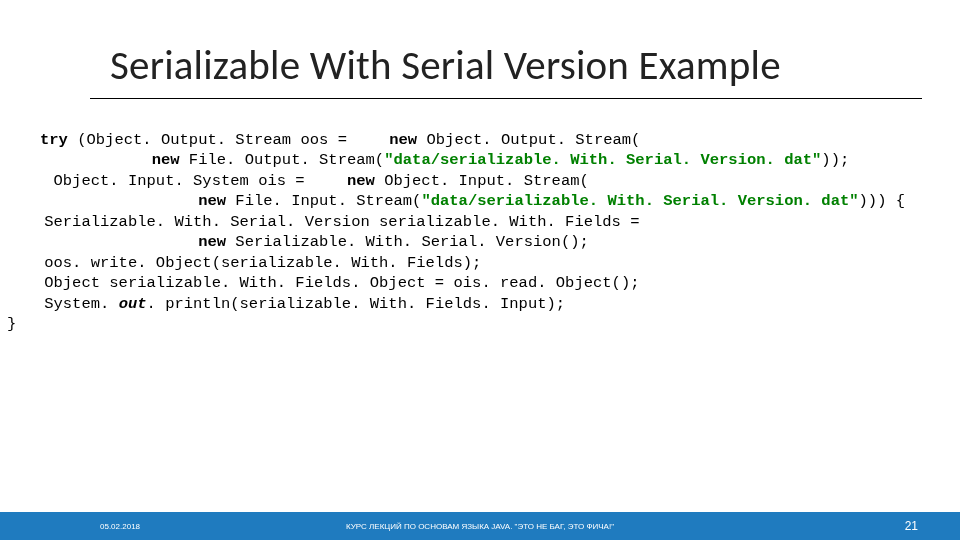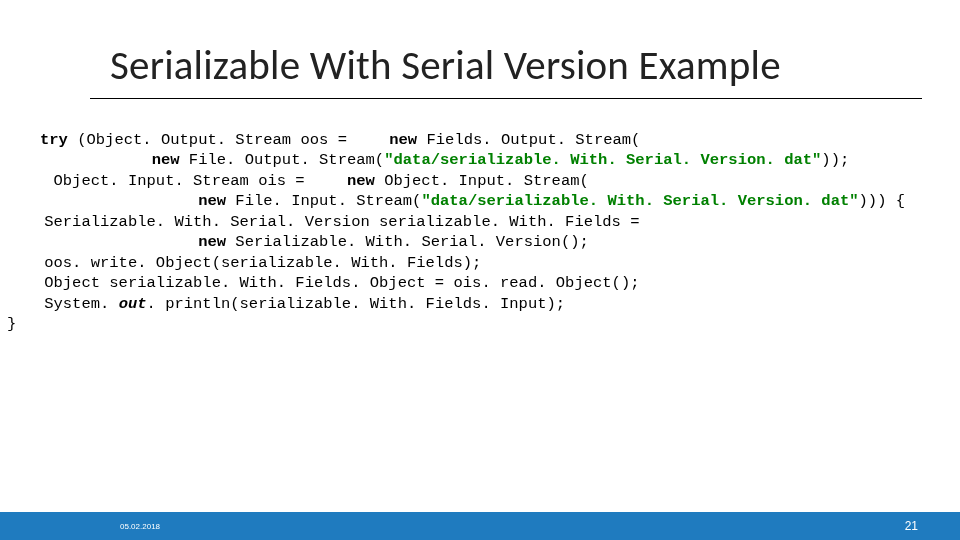--- a/index.html
+++ b/index.html
@@ -54,21 +54,20 @@
     background: #1f7bbf;
   }
   .bot .date {
     position: absolute;
     left: 100px;
     top: 50%;
     transform: translateY(-50%);
     font-size: 8px;
     color: #fff;
     font-family: "Segoe UI", Arial, sans-serif;
-    margin-left: 20px;
   }
   .bot .caption {
     position: absolute;
     left: 50%;
     top: 50%;
     transform: translate(-50%, -50%);
     font-size: 8px;
     color: #fff;
     font-family: "Segoe UI", Arial, sans-serif;
     white-space: nowrap;
@@ -82,27 +81,28 @@
     color: #ffffff;
     font-family: "Segoe UI", Arial, sans-serif;
   }
 </style>
 </head>
 <body>
 
 <div class="title">Serializable With Serial Version Example</div>
 <div class="title-underline"></div>
 
-<div class="code-area"><span class="kw">try</span><span> (Object. Output. Stream oos = </span><span class="kw">new</span><span> Fields. Output. Stream(</span>
+<div class="code-area"><span class="kw">try</span><span> (Object. Output. Stream oos = </span><span class="kw">new</span><span> Object. Output. Stream(</span>
 <span>            </span><span class="kw">new</span><span> File. Output. Stream(</span><span class="str">"data/serializable. With. Serial. Version. dat"</span><span>));</span>
-<span>     Object. Input. Stream ois = </span><span class="kw">new</span><span> Object. Input. Stream(</span>
+<span>     Object. Input. System ois = </span><span class="kw">new</span><span> Object. Input. Stream(</span>
 <span>                 </span><span class="kw">new</span><span> File. Input. Stream(</span><span class="str">"data/serializable. With. Serial. Version. dat"</span><span>))) {</span>
 <span>    Serializable. With. Serial. Version serializable. With. Fields =</span>
 <span>                 </span><span class="kw">new</span><span> Serializable. With. Serial. Version();</span>
 <span>    oos. write. Object(serializable. With. Fields);</span>
 <span>    Object serializable. With. Fields. Object = ois. read. Object();</span>
 <span>    System. </span><span class="ita">out</span><span>. println(serializable. With. Fields. Input);</span>
 <span>}</span></div>
 
 <div class="bot">
   <div class="date">05.02.2018</div>
+  <div class="caption">КУРС ЛЕКЦИЙ ПО ОСНОВАМ ЯЗЫКА JAVA. "ЭТО НЕ БАГ, ЭТО ФИЧА!"</div>
   <div class="num">21</div>
 </div>
 
 </body></html>

